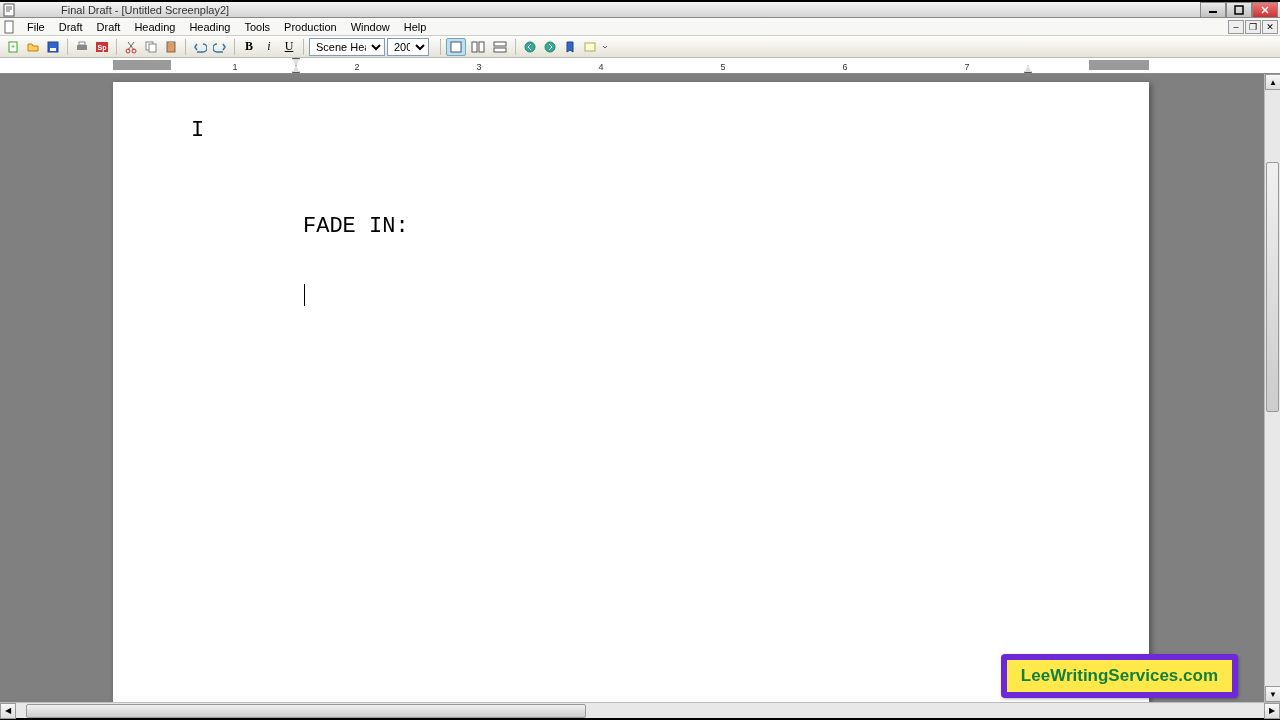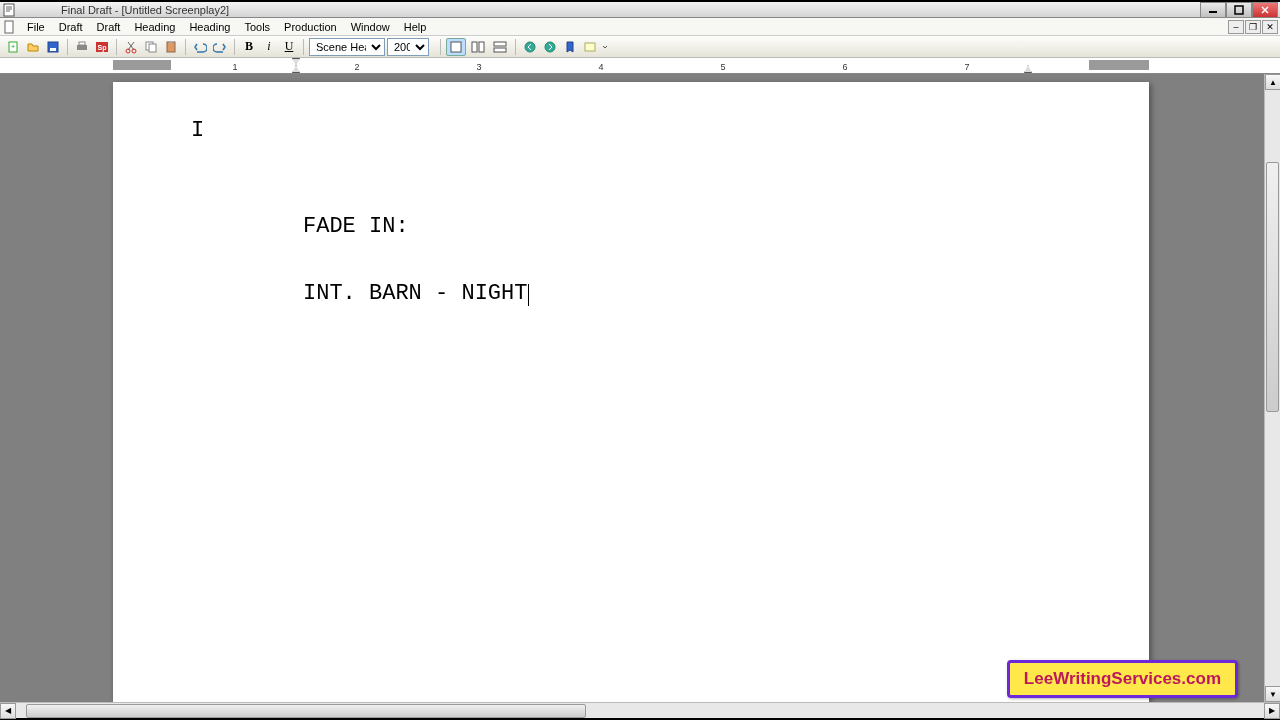--- a/index.html
+++ b/index.html
@@ -205,27 +205,27 @@
     background: linear-gradient(#f0f0f0,#ccc);
     border:1px solid #999;
     border-radius:2px;
   }
   
   .badge {
     position: absolute;
     right: 42px;
     bottom: 20px;
     background: #ffe84a;
-    border: 3px solid #6d28d9;
+    border: 6px solid #6d28d9;
     border-radius: 4px;
     padding: 6px 14px;
     font-family: Arial, sans-serif;
     font-size: 17px;
     font-weight: bold;
-    color: #be185d;
+    color: #15803d;
     box-shadow: 1px 1px 3px rgba(0,0,0,0.3);
   }
   svg { display:block; }
 </style>
 </head>
 <body>
 
 <div class="app-window">
 
   <div class="titlebar">
@@ -418,21 +418,21 @@
     <div class="ruler-indent" style="left:292px; top:0; clip-path: polygon(0 0,100% 0,50% 100%);"></div>
     <div class="ruler-indent" style="left:292px; bottom:0; clip-path: polygon(50% 0,100% 100%,0 100%);"></div>
     <div class="ruler-indent" style="left:1024px; bottom:0; clip-path: polygon(50% 0,100% 100%,0 100%);"></div>
   </div>
 
   <div class="doc-area">
     <div class="page">
       <div class="text-cursor">I</div>
       <div class="script-content">
         <div class="script-line">FADE IN:</div>
-        <div class="script-line"><span>INT. BARN - NIGHT</span><span class="caret"></span></div>
+        <div class="script-line"><span class="caret"></span></div>
       </div>
     </div>
     <div class="vscroll">
       <div class="arrow" style="position:absolute;top:0">▲</div>
       <div class="thumb"></div>
       <div class="arrow" style="position:absolute;bottom:0">▼</div>
     </div>
   </div>
 
   <div class="hscroll">

